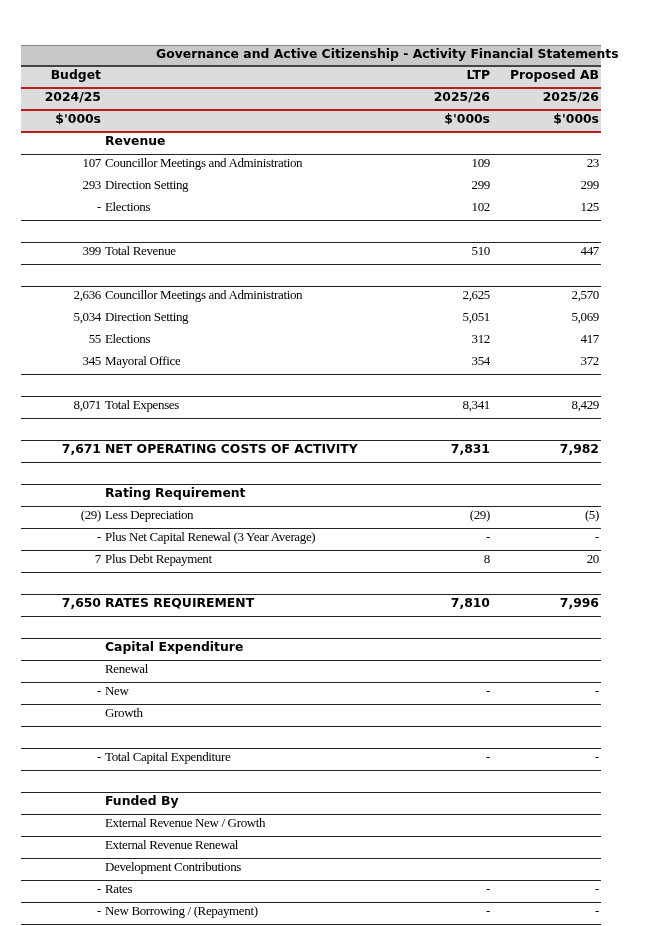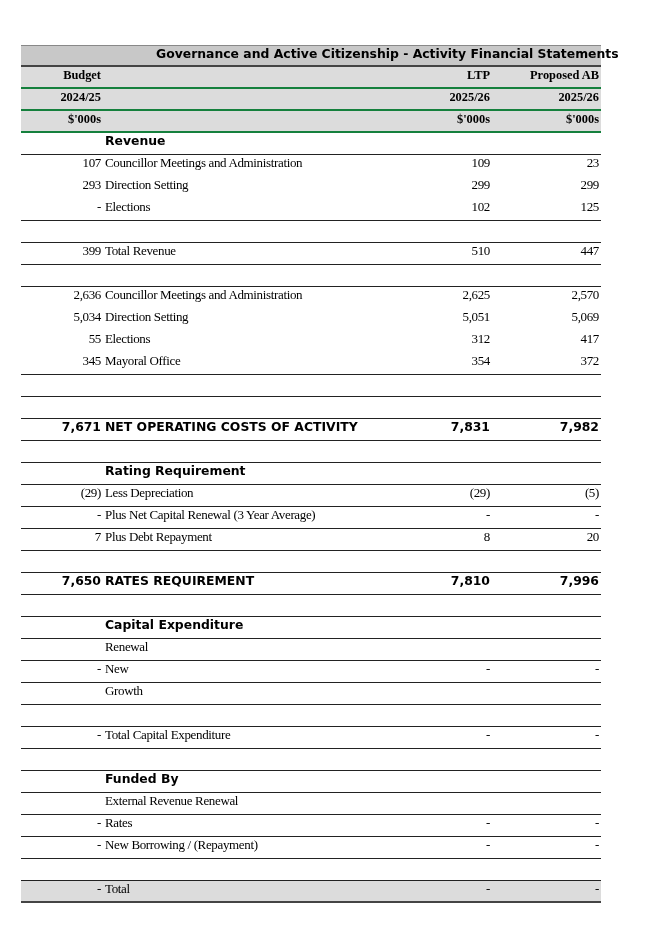--- a/index.html
+++ b/index.html
@@ -2,21 +2,21 @@
 <html><head>
 <meta charset="utf-8">
 <style>
   html, body { margin: 0; padding: 0; background: #ffffff; }
   body { width: 645px; height: 926px; position: relative; font-family: "DejaVu Sans", sans-serif; color: #000; }
   .sheet { position: absolute; left: 21px; top: 45px; width: 580px; }
   .row { position: relative; height: 22px; font-size: 12.2px; line-height: 16.5px; white-space: nowrap; }
   .row.bl { border-bottom: 1px solid #222; box-sizing: border-box; }
   .row.shade { background: #dcdcdc; }
   .row.title { background: #c8c8c8; border-top: 1px solid #888; border-bottom: 2px solid #444; box-sizing: border-box; }
-  .row.hdr { background: #dcdcdc; border-bottom: 2px solid #15803d; box-sizing: border-box; font-family: Liberation Serif, serif; }
+  .row.hdr { background: #dcdcdc; border-bottom: 2px solid #b91c1c; box-sizing: border-box; }
   .c-budget { position: absolute; right: 500px; text-align: right; }
   .c-desc { position: absolute; left: 84px; }
   .c-ltp { position: absolute; right: 111px; text-align: right; }
   .c-prop { position: absolute; right: 2px; text-align: left; }
   .c-title { position: absolute; left: 135px; font-weight: bold; }
   .cond { letter-spacing: -0.35px; font-family: Liberation Serif, serif; font-size: 13px; }
   .hdrtxt { font-weight: bold; font-size: 12.4px; }
 </style>
 </head>
 <body>
@@ -91,20 +91,26 @@
     <span class="c-ltp">312</span>
     <span class="c-prop">417</span>
   </div>
   <div class="row cond bl">
     <span class="c-budget">345</span>
     <span class="c-desc">Mayoral Office</span>
     <span class="c-ltp">354</span>
     <span class="c-prop">372</span>
   </div>
   <div class="row bl"></div>
+  <div class="row cond bl">
+    <span class="c-budget">8,071</span>
+    <span class="c-desc">Total Expenses</span>
+    <span class="c-ltp">8,341</span>
+    <span class="c-prop">8,429</span>
+  </div>
   <div class="row bl"></div>
   <div class="row bl hdrtxt">
     <span class="c-budget">7,671</span>
     <span class="c-desc">NET OPERATING COSTS OF ACTIVITY</span>
     <span class="c-ltp">7,831</span>
     <span class="c-prop">7,982</span>
   </div>
   <div class="row bl"></div>
 
   <div class="row bl">
@@ -165,25 +171,37 @@
     <span class="c-ltp">-</span>
     <span class="c-prop">-</span>
   </div>
   <div class="row bl"></div>
 
   <div class="row bl">
     <span class="c-desc hdrtxt">Funded By</span>
   </div>
   <div class="row cond bl">
     <span class="c-budget"></span>
+    <span class="c-desc">External Revenue New / Growth</span>
+    <span class="c-ltp"></span>
+    <span class="c-prop"></span>
+  </div>
+  <div class="row cond bl">
+    <span class="c-budget"></span>
     <span class="c-desc">External Revenue Renewal</span>
     <span class="c-ltp"></span>
     <span class="c-prop"></span>
   </div>
   <div class="row cond bl">
+    <span class="c-budget"></span>
+    <span class="c-desc">Development Contributions</span>
+    <span class="c-ltp"></span>
+    <span class="c-prop"></span>
+  </div>
+  <div class="row cond bl">
     <span class="c-budget">-</span>
     <span class="c-desc">Rates</span>
     <span class="c-ltp">-</span>
     <span class="c-prop">-</span>
   </div>
   <div class="row cond bl">
     <span class="c-budget">-</span>
     <span class="c-desc">New Borrowing / (Repayment)</span>
     <span class="c-ltp">-</span>
     <span class="c-prop">-</span>

